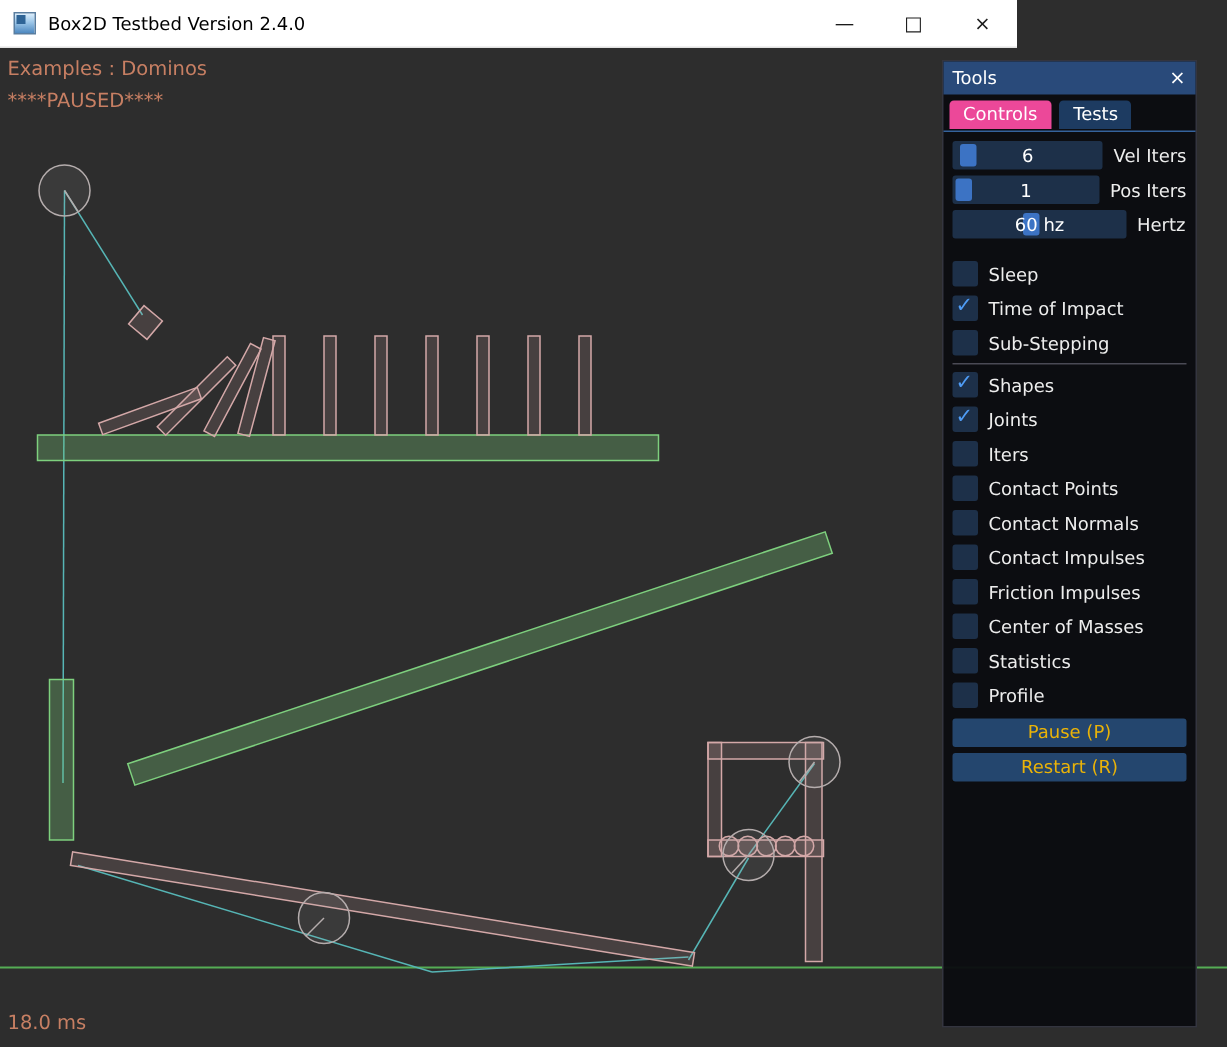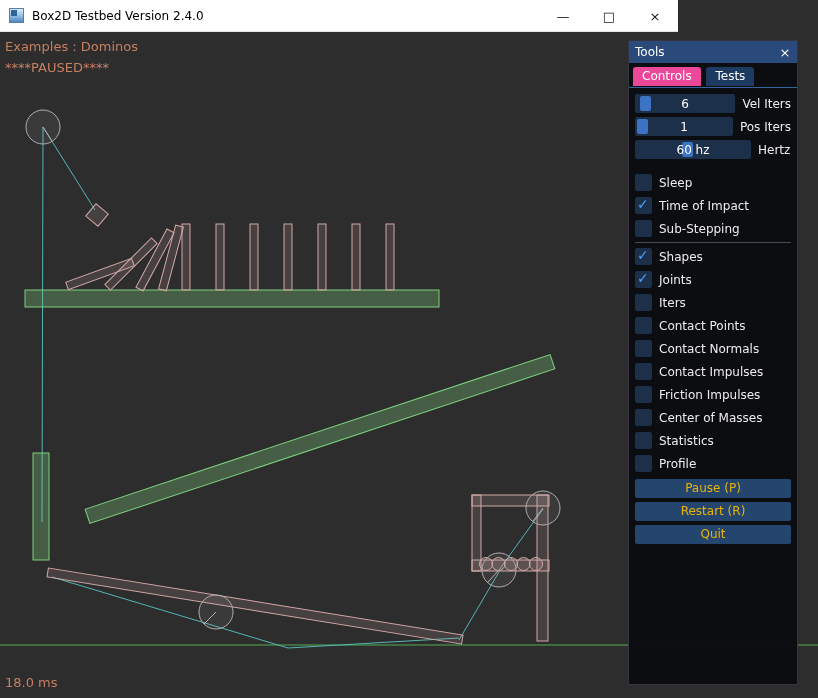--- a/index.html
+++ b/index.html
@@ -248,17 +248,16 @@
         </div>
         <div class="row">
           <span class="checkbox"></span>
           <span class="row-label">Profile</span>
         </div>
 
         <div style="height:2px"></div>
 
         <div class="btn">Pause (P)</div>
         <div class="btn">Restart (R)</div>
-        <div class="btn">Quit</div>
       </div>
     </div>
   </div>
 </div>
 
 </body></html>

